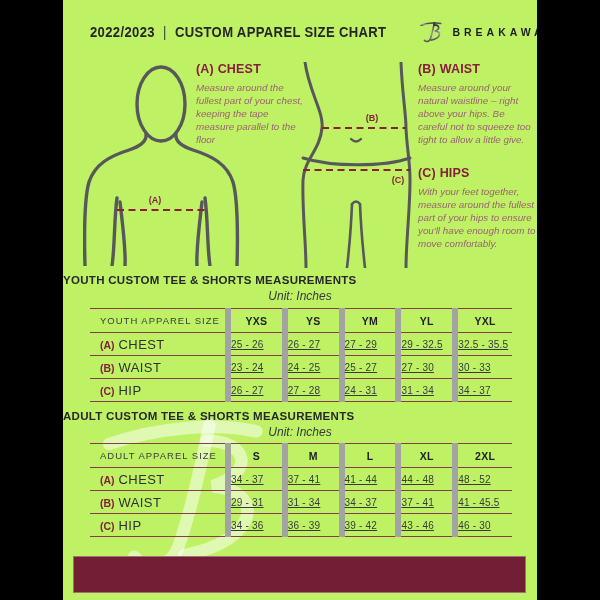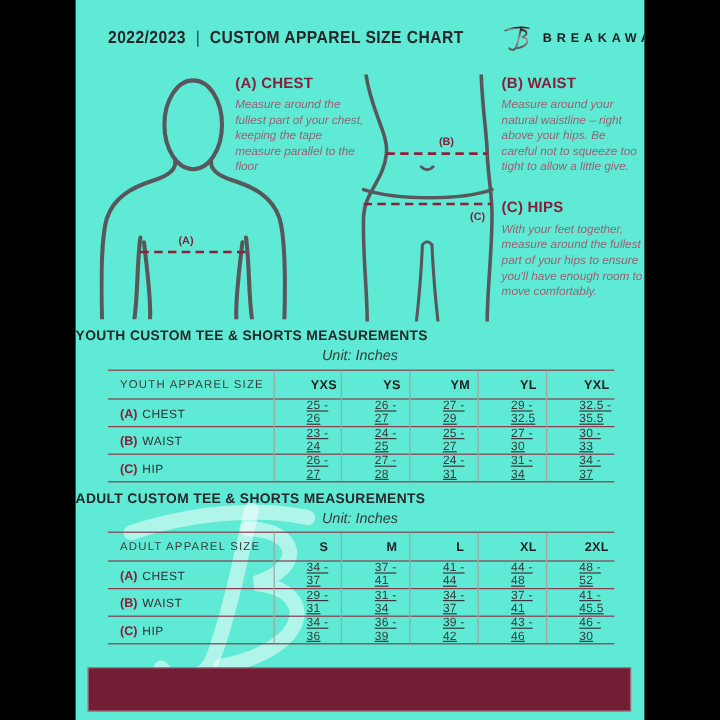--- a/index.html
+++ b/index.html
@@ -1,21 +1,21 @@
 <!DOCTYPE html>
 <html><head>
 <meta charset="utf-8">
 <style>
   html,body{margin:0;padding:0;}
   body{
     width:600px;height:600px;position:relative;background:#000;
     font-family:"Liberation Sans", sans-serif;overflow:hidden;
     -webkit-font-smoothing:antialiased;
   }
-  .page{position:absolute;left:63px;top:0;width:474px;height:600px;background:#5eead4;overflow:hidden;}
+  .page{position:absolute;left:63px;top:0;width:474px;height:600px;background:#bef264;overflow:hidden;}
 
   
   .header{position:absolute;left:27px;right:24px;top:20px;height:24px;display:flex;justify-content:space-between;align-items:center;z-index:3;}
   .header-left{display:flex;align-items:center;font-weight:bold;font-size:14.5px;color:#26262a;letter-spacing:.4px;white-space:nowrap;transform:scaleX(.9);transform-origin:left center;}
   .header-left .divider{margin:0 9px;font-weight:normal;color:#3a3a3e;}
   .brand{display:flex;align-items:center;gap:8px;}
   .brand-name{font-weight:bold;font-size:10.5px;letter-spacing:4px;color:#1f1f23;}
 
   
   .fig{position:absolute;z-index:2;}
@@ -27,27 +27,27 @@
   .section-title{position:absolute;left:0;width:100%;text-align:left;font-weight:bold;font-size:11.5px;letter-spacing:.3px;color:#28282c;z-index:2;}
   .unit-line{position:absolute;left:0;width:100%;text-align:center;font-style:italic;font-size:12px;color:#3a3a3c;z-index:2;}
 
   
   .size-table{position:absolute;left:27px;width:422px;border-collapse:collapse;table-layout:fixed;z-index:2;}
   .size-table col.lbl{width:138px;}
   .size-table tr{height:23px;}
   .size-table tr.hdr{height:24px;}
   .size-table th,.size-table td{border-top:1.5px solid #8a3b4d;padding:0;font-weight:normal;}
   .size-table tr:last-child th,.size-table tr:last-child td{border-bottom:1.5px solid #8a3b4d;}
-  .size-table .vline{border-left:1px solid #a3a3a3;padding-left:27px;}
+  .size-table .vline{border-left:6px solid #a3a3a3;}
   .size-table .lblcell{text-align:left;padding-left:10px;}
   .size-table .size-header{font-size:9.5px;letter-spacing:1px;color:#3c3c3e;}
   .size-table .size-col{font-weight:bold;font-size:10.5px;color:#232327;text-align:center;letter-spacing:.3px;}
   .size-table .val{font-size:10px;color:#3a3a3d;text-align:left;letter-spacing:.2px;text-decoration:underline;}
   .row-prefix{font-weight:bold;color:#871f3c;font-size:10.5px;margin-right:4px;}
-  .row-label{font-size:10px;color:#303034;letter-spacing:.4px;}
+  .row-label{font-size:13px;color:#303034;letter-spacing:.4px;}
 
   
   .footer-bar{position:absolute;left:10px;top:556px;width:453px;height:37px;background:#721e35;border:1px solid rgba(255,255,255,.35);box-sizing:border-box;z-index:3;}
 
   
   .watermark{position:absolute;left:22px;top:400px;z-index:1;pointer-events:none;}
 </style>
 </head>
 <body>
 

